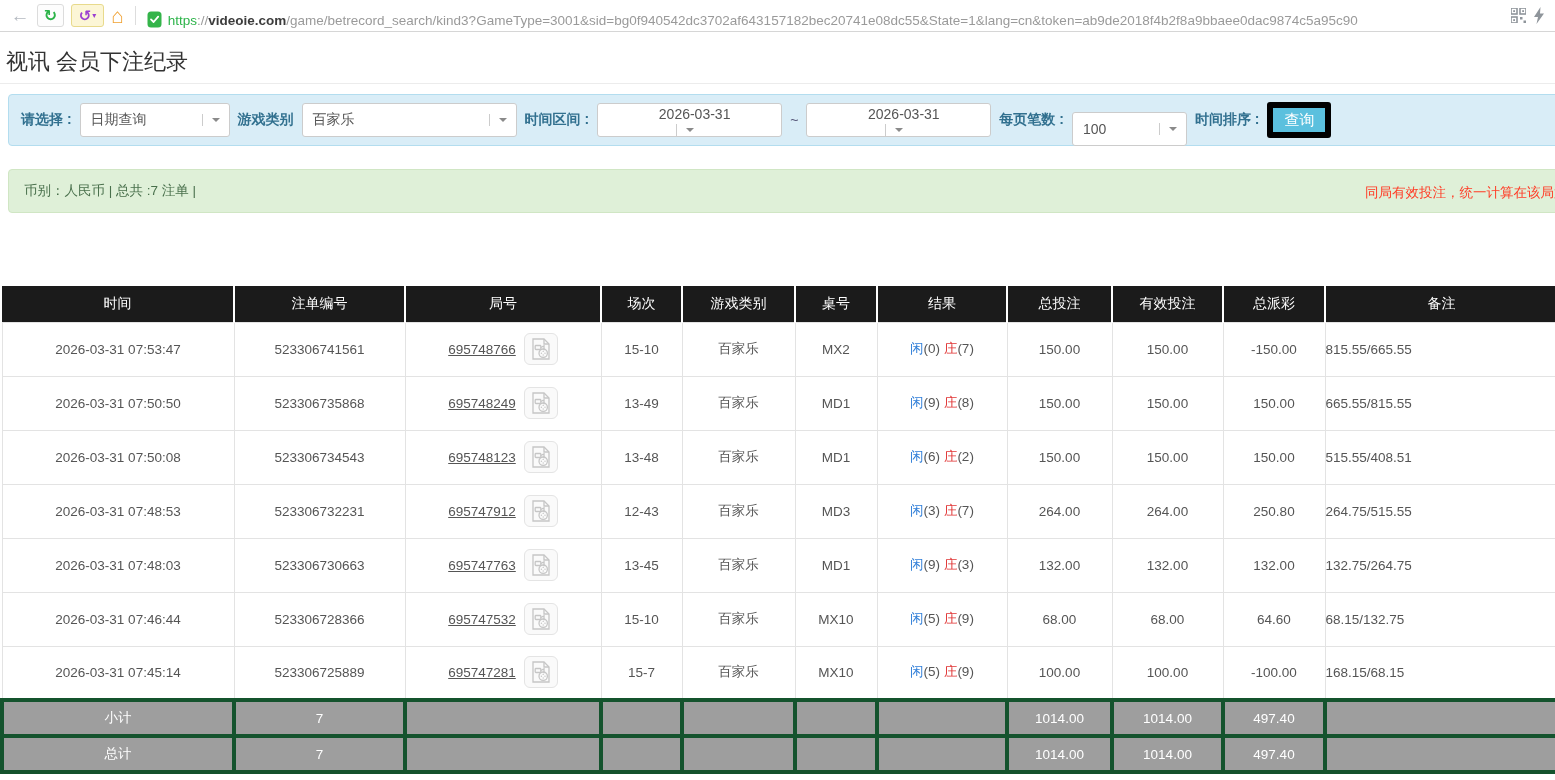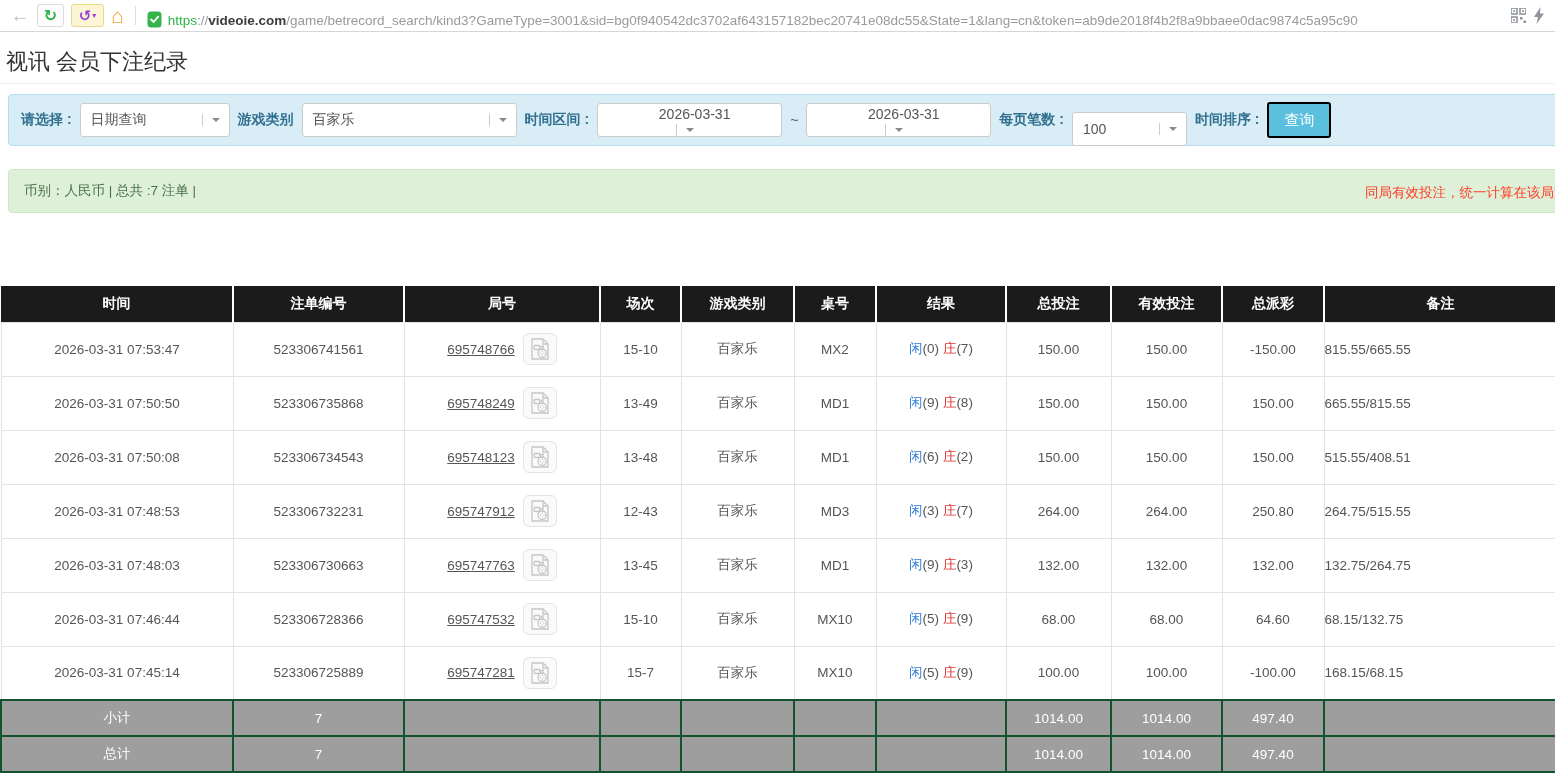--- a/index.html
+++ b/index.html
@@ -39,48 +39,48 @@
   .combo-text { flex: 1; display: flex; align-items: center; padding-left: 10px;
     font-size: 14px; color: #555; white-space: nowrap; overflow: hidden; }
   .combo-arrow { width: 27px; border-left: 1px solid #ccc; display: flex;
     align-items: center; justify-content: center; }
   .combo-arrow::after { content: ""; border: 4px solid transparent; border-top-color: #8a8a8a;
     margin-top: 4px; }
   .w-select { width: 150px; } .w-game { width: 215px; } .w-date { width: 185px; flex-direction: column; }
   .w-size { width: 115px; margin-top: 17px; } .w-sort { width: 180px; }
   .tilde { color: #557; font-size: 14px; }
   .search-btn { flex: none; width: 64px; height: 36px; background: #5bc0de; color: #fff;
-    border: 2px solid #000000; border-radius: 3px; font-size: 15px; cursor: pointer;
+    border: 6px solid #000000; border-radius: 3px; font-size: 15px; cursor: pointer;
     font-family: inherit; }
 
   
   .summary-bar { position: relative; margin: 23px 0 0 8px; width: 1600px; height: 44px;
     background: #dff0d8; border: 1px solid #d0e6c4; border-radius: 4px;
     display: flex; align-items: center; padding: 0 15px; overflow: hidden; }
   .summary-left { font-size: 13.5px; color: #49704c; }
   .summary-right { position: absolute; left: 1356px; top: 14px; font-size: 13.5px;
     color: #ff3c26; white-space: nowrap; }
 
   
   table.bets { margin-top: 73px; width: 1555px; border-collapse: collapse; table-layout: fixed; }
-  table.bets th { background: #1b1b1b; color: #fff; font-size: 14px; font-weight: bold;
+  table.bets th { background: #1b1b1b; color: #fff; font-size: 14px; font-weight: normal;
     height: 36px; text-align: center; border-right: 2px solid #fff; }
   table.bets th:last-child { border-right: none; }
   table.bets tbody td { height: 54px; text-align: center; color: #555; font-size: 13.5px;
     border: 1px solid #e3e3e3; background: #fff; }
   table.bets tbody td.remark { text-align: left; padding-right: 55px; }
   .round-cell { display: flex; align-items: center; justify-content: center; gap: 8px; text-decoration: underline; }
   .video-btn { width: 34px; height: 32px; border: 1px solid #e4e4e4; border-radius: 6px;
     background: #fafafa; display: flex; align-items: center; justify-content: center; cursor: pointer; }
   .res-player { color: #2f7ed8; } .res-banker { color: #e03434; }
   .res-score { color: #555; }
   .val-blue { color: #2f7ed8; }
   td.neg { color: #ee0000; }
   table.bets tfoot td { background: #9e9e9e; color: #fff; font-size: 13.5px; height: 36px;
-    text-align: center; border: 2px solid #14532d; }
+    text-align: center; border: 4px solid #14532d; }
 </style>
 </head>
 <body>
 
 <div class="toolbar">
   <span class="tb-btn back-arrow">←</span>
   <span class="tb-btn boxed">
       <span class="refresh-glyph">↻</span>
     </span>
   <span class="tb-btn boxed undo-box">

